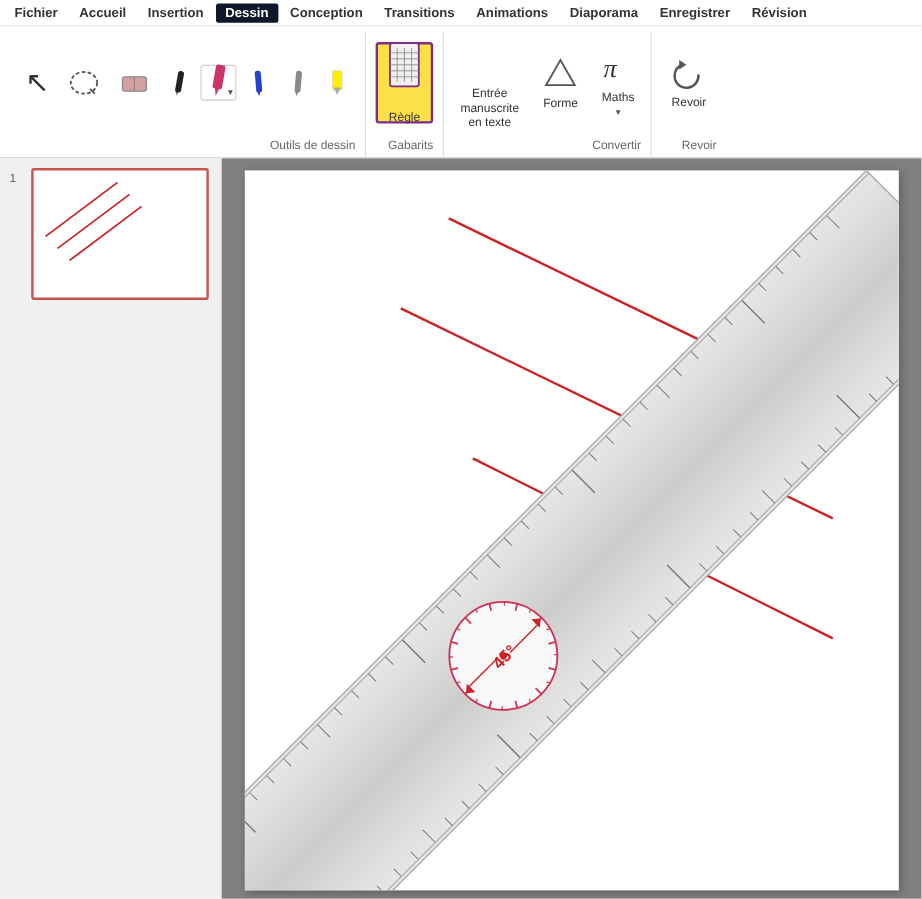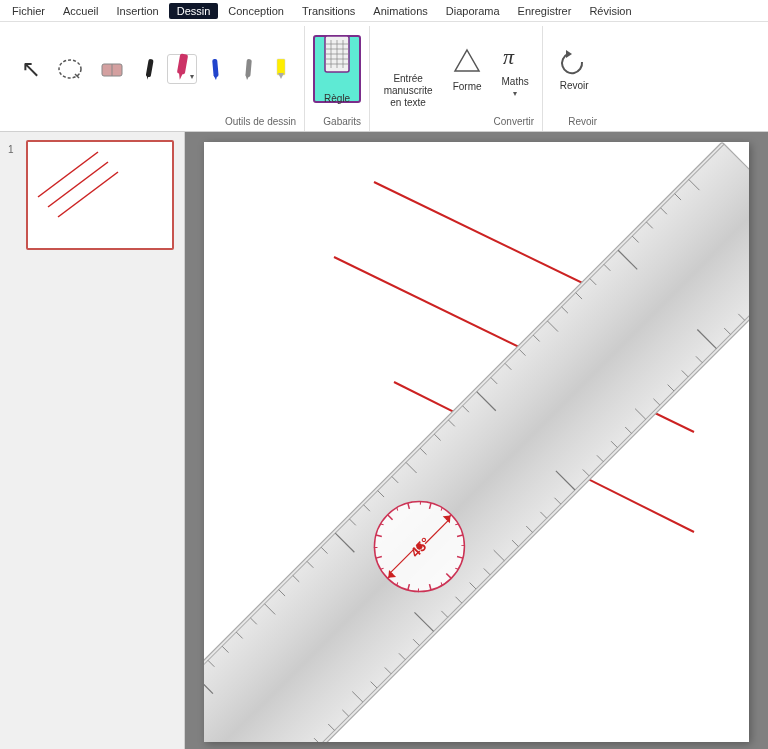--- a/index.html
+++ b/index.html
@@ -15,20 +15,21 @@
       border-bottom: 1px solid #e0e0e0;
       gap: 2px;
     }
     .menu-item {
       padding: 2px 8px;
       cursor: pointer;
       font-size: 11px;
       color: #333;
       border-radius: 2px;
       white-space: nowrap;
+      font-weight: bold;
     }
     .menu-item.active { background: #0f172a; color: white; }
 
     
     .ribbon {
       background: white;
       border-bottom: 1px solid #d0d0d0;
       padding: 4px 6px 0 6px;
       display: flex;
       align-items: flex-end;
@@ -68,21 +69,21 @@
       cursor: pointer;
       border-radius: 3px;
       min-width: 36px;
       height: 68px;
       border: 1px solid transparent;
       gap: 2px;
       font-size: 10px;
       color: #333;
       text-align: center;
     }
-    .ribbon-btn.active-tool { border: 2px solid #7b2d8b; background: #5eead4; gap: 12px; }
+    .ribbon-btn.active-tool { border: 2px solid #7b2d8b; background: #fde047; gap: 12px; }
     .ribbon-btn-label { font-size: 10px; color: #333; text-align: center; line-height: 1.2; }
     .small-tool {
       width: 30px;
       height: 30px;
       display: flex;
       align-items: center;
       justify-content: center;
       cursor: pointer;
       border-radius: 3px;
       font-size: 18px;

